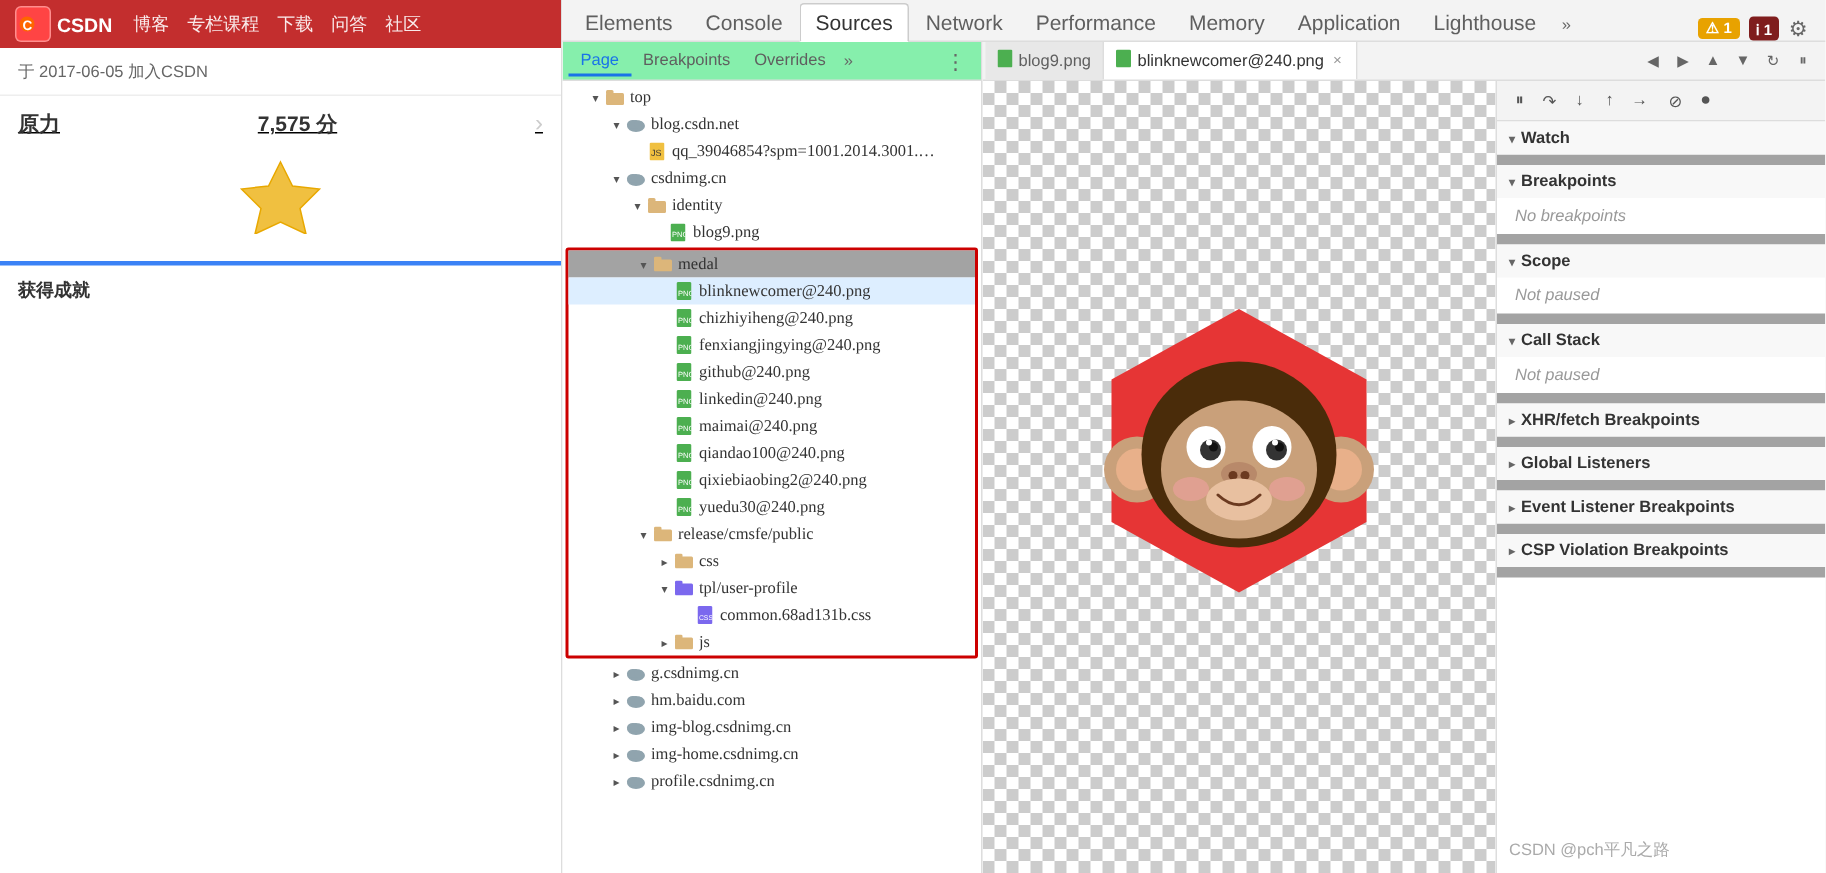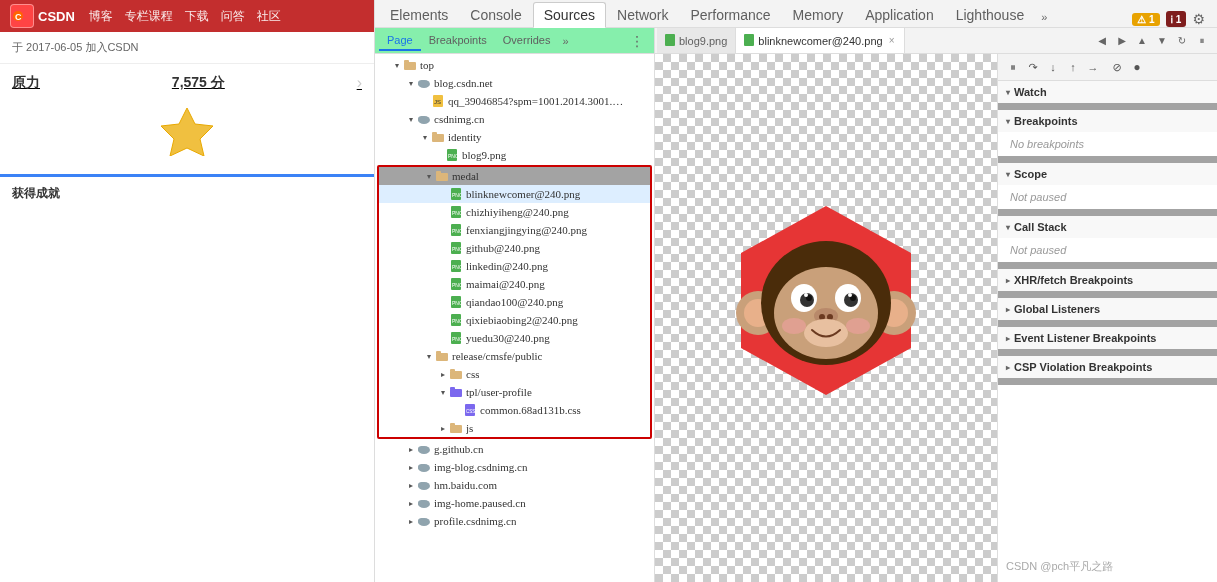--- a/index.html
+++ b/index.html
@@ -695,57 +695,57 @@
 
         <div class="tree-item indent-2">
           <span class="tree-arrow closed"></span>
           <span class="tree-icon">
             <svg width="14" height="10" viewBox="0 0 14 10">
                 <ellipse cx="7" cy="6" rx="6" ry="4" fill="#90a4ae"></ellipse>
                 <ellipse cx="5" cy="5" rx="4" ry="3" fill="#90a4ae"></ellipse>
                 <ellipse cx="9" cy="5" rx="3" ry="2.5" fill="#90a4ae"></ellipse>
               </svg>
           </span>
-          <span class="tree-label">g.github.cn</span>
+          <span class="tree-label">g.csdnimg.cn</span>
         </div>
 
         <div class="tree-item indent-2">
           <span class="tree-arrow closed"></span>
           <span class="tree-icon">
             <svg width="14" height="10" viewBox="0 0 14 10">
                 <ellipse cx="7" cy="6" rx="6" ry="4" fill="#90a4ae"></ellipse>
                 <ellipse cx="5" cy="5" rx="4" ry="3" fill="#90a4ae"></ellipse>
                 <ellipse cx="9" cy="5" rx="3" ry="2.5" fill="#90a4ae"></ellipse>
               </svg>
           </span>
-          <span class="tree-label">img-blog.csdnimg.cn</span>
+          <span class="tree-label">hm.baidu.com</span>
         </div>
 
         <div class="tree-item indent-2">
           <span class="tree-arrow closed"></span>
           <span class="tree-icon">
             <svg width="14" height="10" viewBox="0 0 14 10">
                 <ellipse cx="7" cy="6" rx="6" ry="4" fill="#90a4ae"></ellipse>
                 <ellipse cx="5" cy="5" rx="4" ry="3" fill="#90a4ae"></ellipse>
                 <ellipse cx="9" cy="5" rx="3" ry="2.5" fill="#90a4ae"></ellipse>
               </svg>
           </span>
-          <span class="tree-label">hm.baidu.com</span>
+          <span class="tree-label">img-blog.csdnimg.cn</span>
         </div>
 
         <div class="tree-item indent-2">
           <span class="tree-arrow closed"></span>
           <span class="tree-icon">
             <svg width="14" height="10" viewBox="0 0 14 10">
                 <ellipse cx="7" cy="6" rx="6" ry="4" fill="#90a4ae"></ellipse>
                 <ellipse cx="5" cy="5" rx="4" ry="3" fill="#90a4ae"></ellipse>
                 <ellipse cx="9" cy="5" rx="3" ry="2.5" fill="#90a4ae"></ellipse>
               </svg>
           </span>
-          <span class="tree-label">img-home.paused.cn</span>
+          <span class="tree-label">img-home.csdnimg.cn</span>
         </div>
 
         <div class="tree-item indent-2">
           <span class="tree-arrow closed"></span>
           <span class="tree-icon">
             <svg width="14" height="10" viewBox="0 0 14 10">
                 <ellipse cx="7" cy="6" rx="6" ry="4" fill="#90a4ae"></ellipse>
                 <ellipse cx="5" cy="5" rx="4" ry="3" fill="#90a4ae"></ellipse>
                 <ellipse cx="9" cy="5" rx="3" ry="2.5" fill="#90a4ae"></ellipse>
               </svg>

